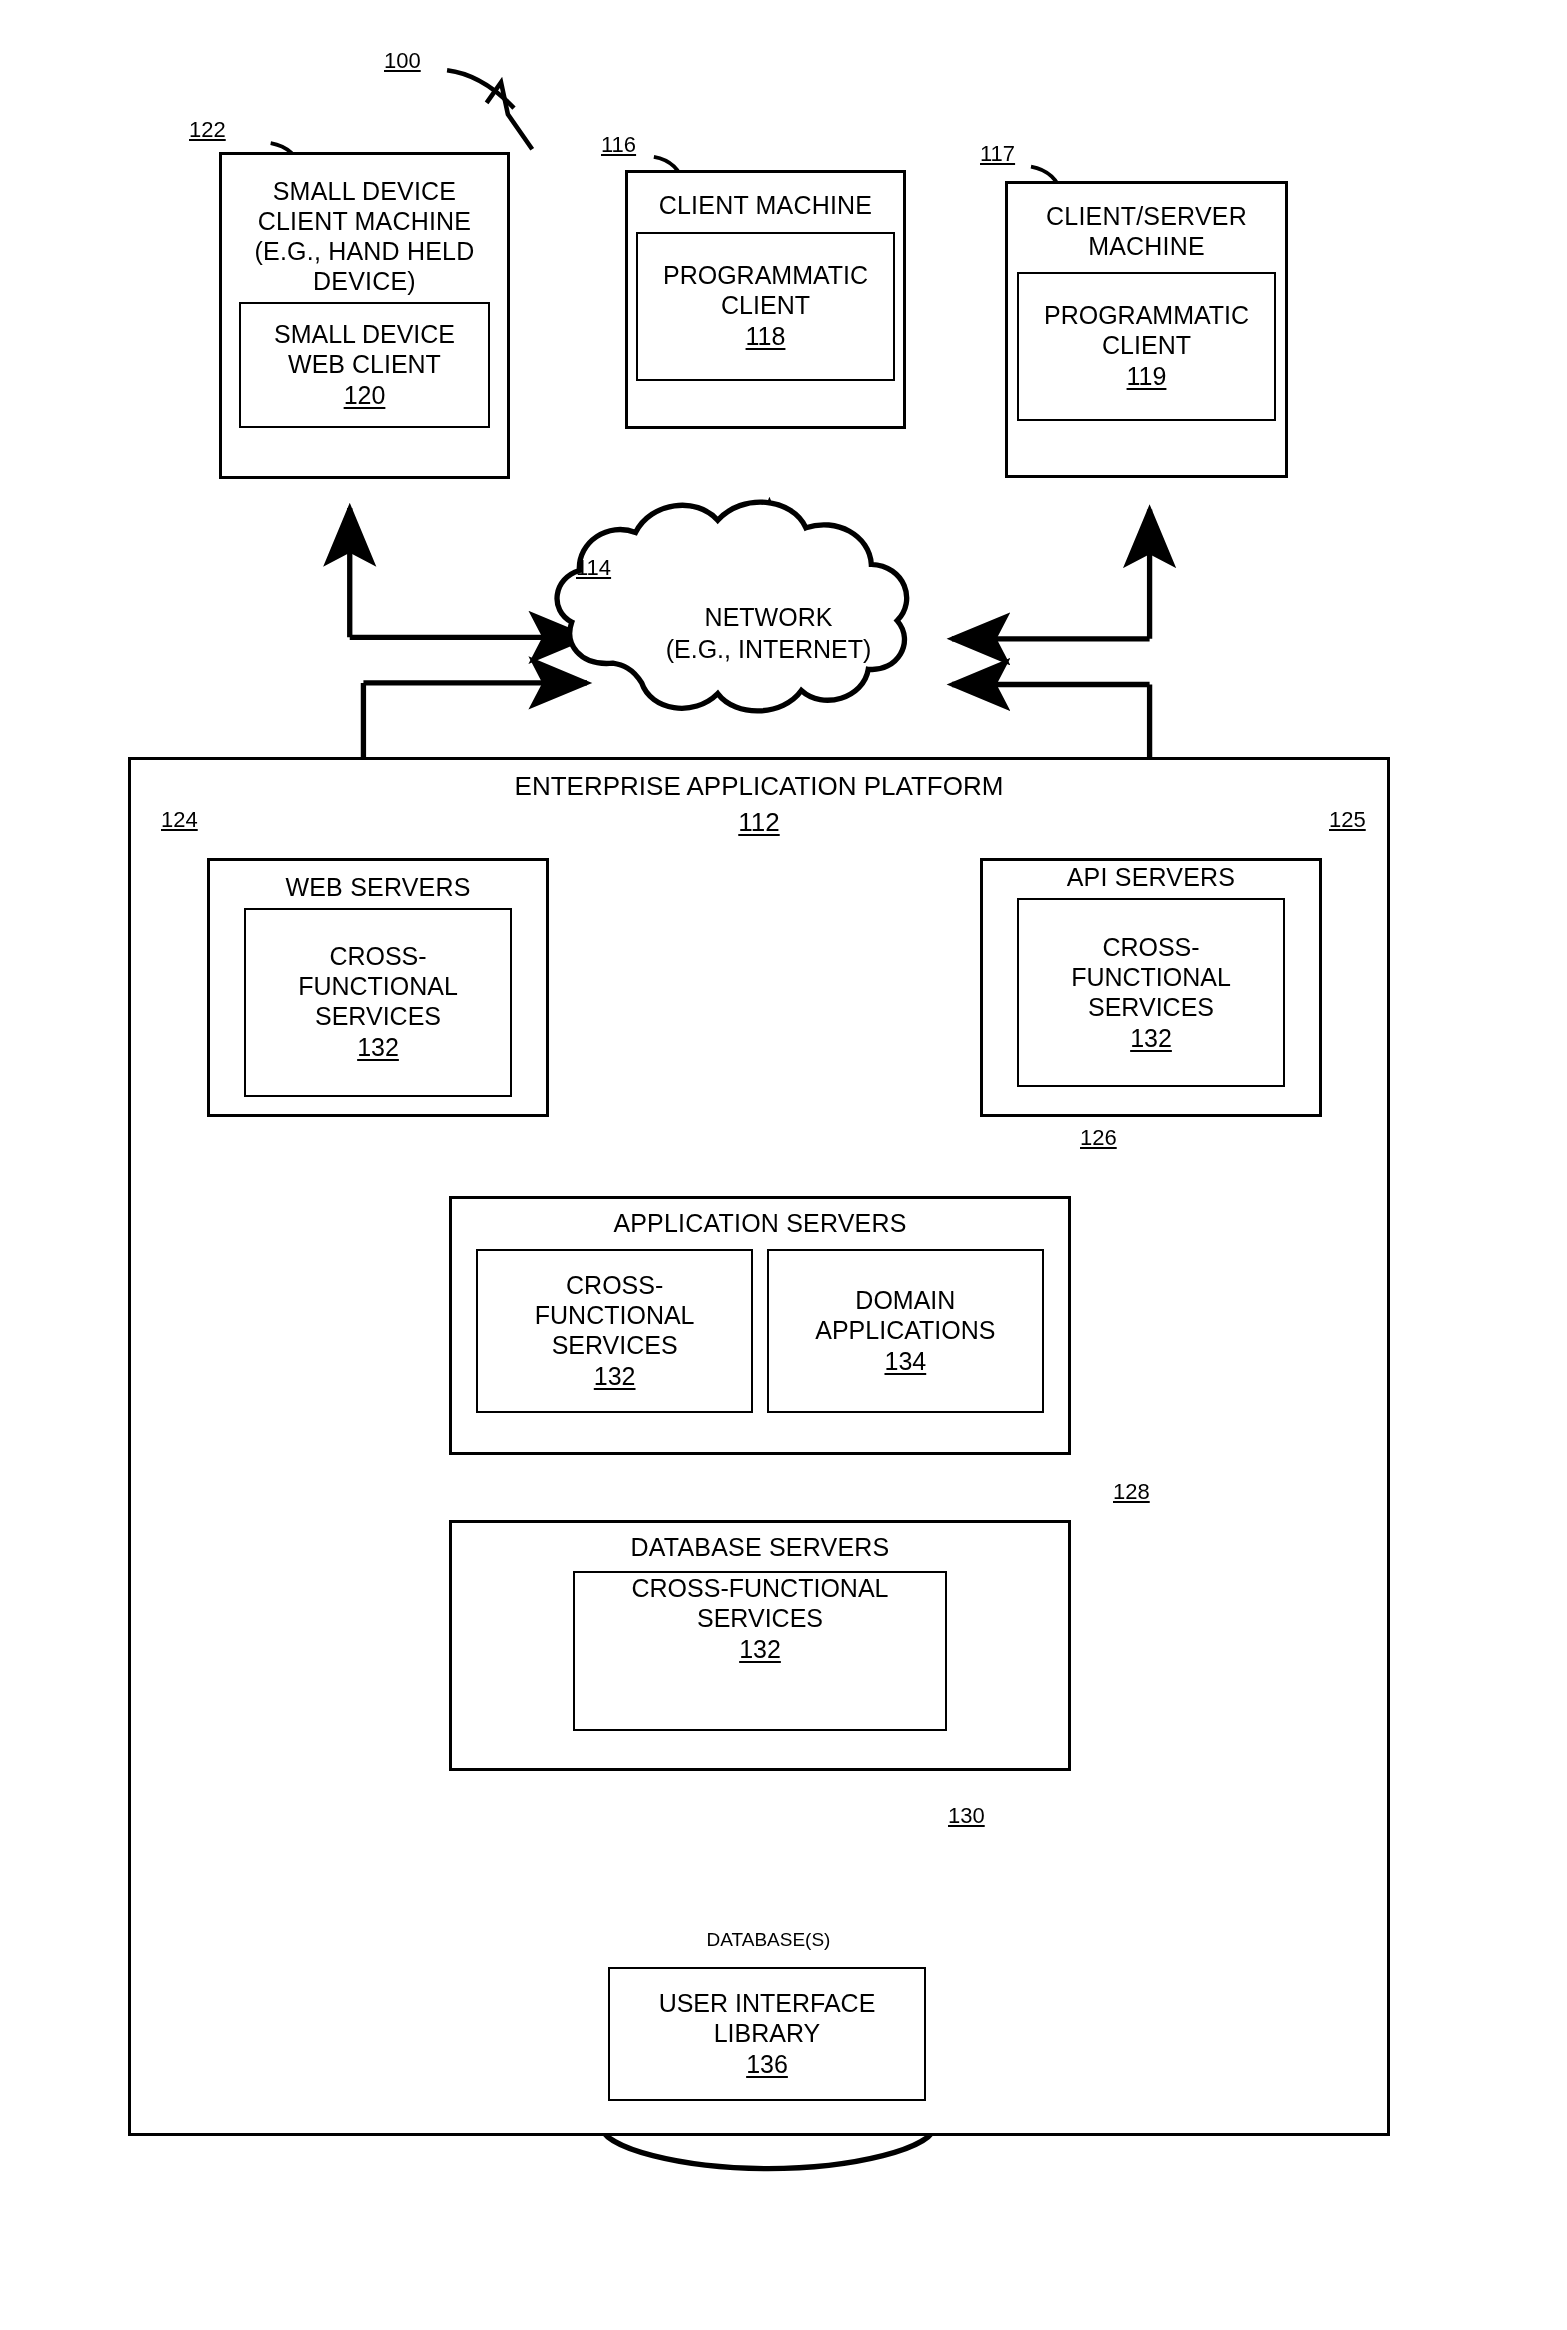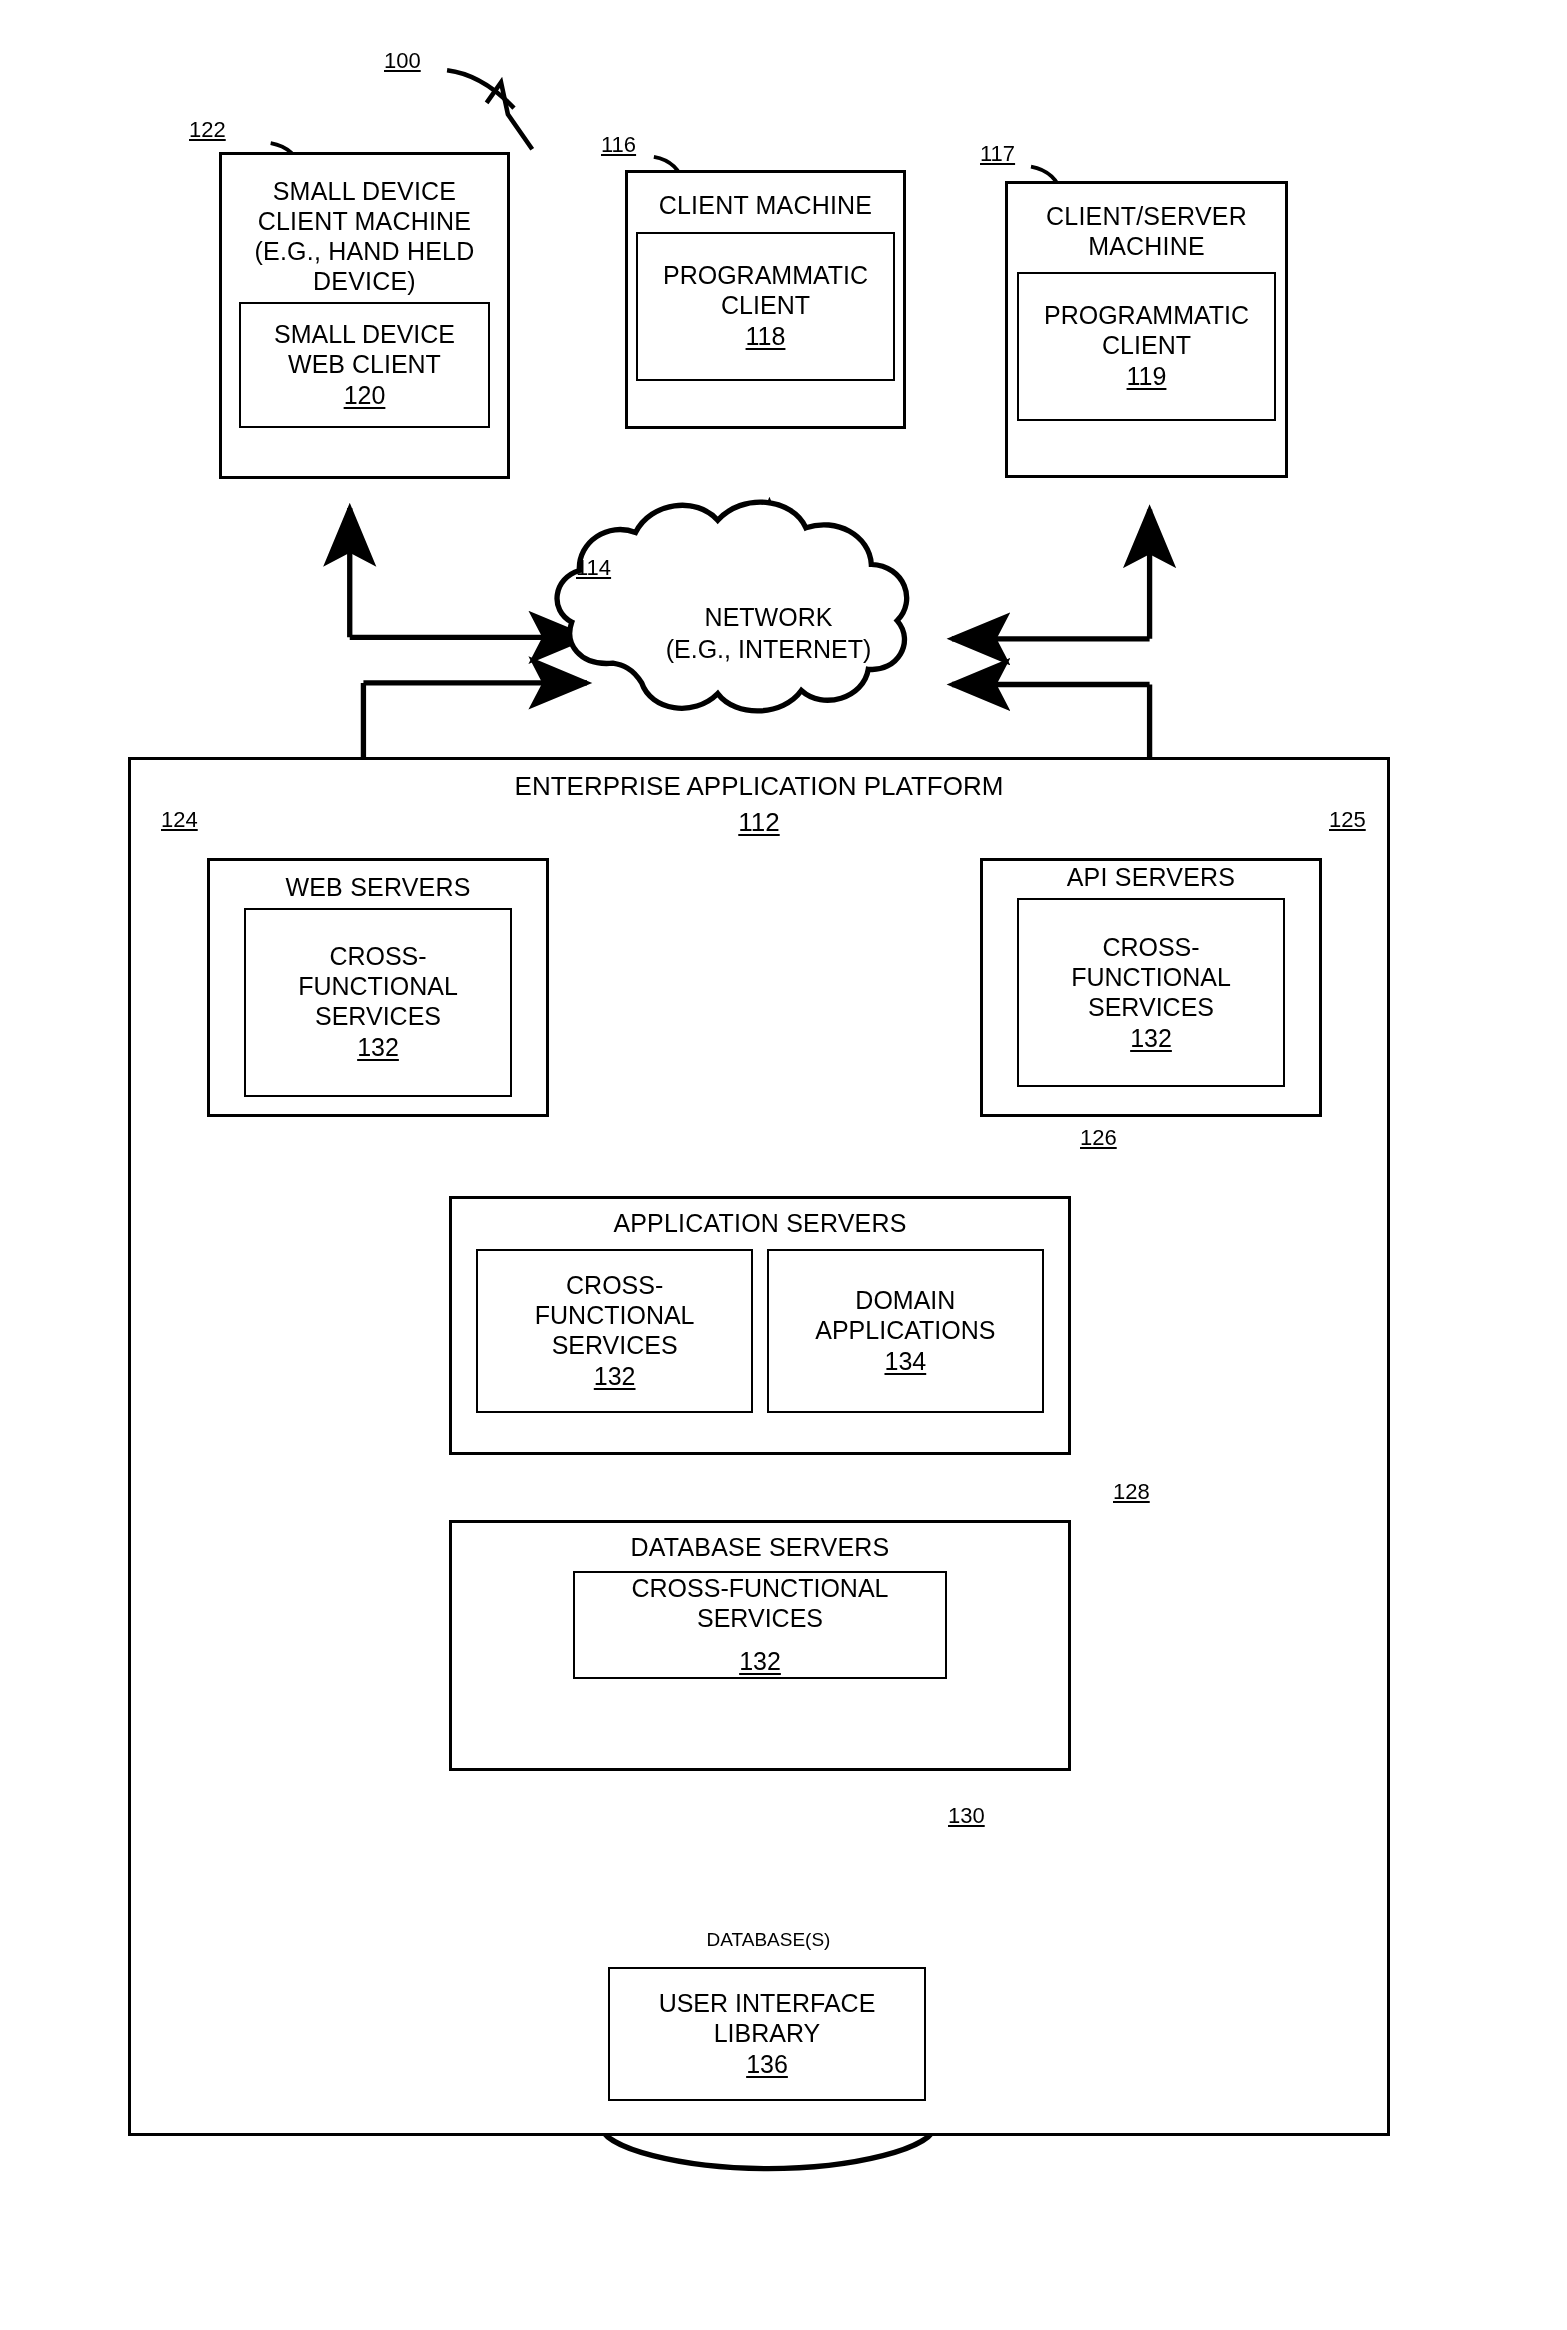--- a/index.html
+++ b/index.html
@@ -248,21 +248,21 @@
         <div class="inner-title">DOMAIN
 APPLICATIONS</div>
         <div class="num-under">134</div>
       </div>
     </div>
   </div>
 
   <div class="refnum" style="left:1077px; top:1478px;margin-left:36px;">128</div>
   <div class="box" style="left:449px; top:1520px; width:622px; height:251px; padding-top:9px;">
     <div class="box-title">DATABASE SERVERS</div>
-    <div class="box thin" style="position:relative; left:0; top:0; margin-top:9px; width:374px; height:108px; justify-content:space-between;gap:8px;">
+    <div class="box thin" style="position:relative; left:0; top:0; margin-top:9px; width:374px; height:160px; justify-content:flex-start;">
       <div class="inner-title">CROSS-FUNCTIONAL
 SERVICES</div>
       <div class="num-under">132</div>
     </div>
   </div>
 
   <div class="refnum" style="left:948px; top:1802px;">130</div>
   <div style="position:absolute; left:601px; top:1924px; width:335px; text-align:center;">
     <div style="font-size:19px; line-height:32px;">DATABASE(S)</div>
   </div>

